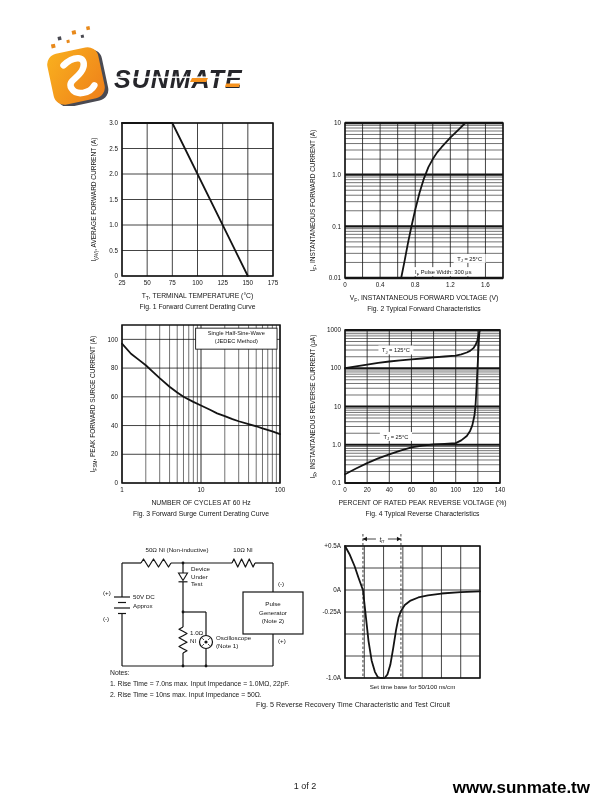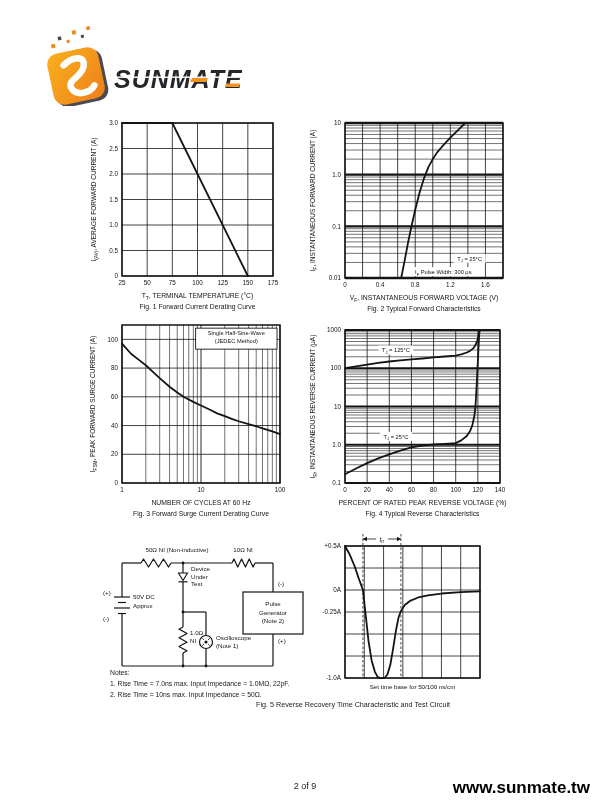--- a/index.html
+++ b/index.html
@@ -339,15 +339,15 @@
       </svg></div>
 
   <div class="abs notes" style="left:110px;top:668px;width:280px">
     <div>Notes:</div>
     <div>1. Rise Time = 7.0ns max. Input Impedance = 1.0MΩ, 22pF.</div>
     <div>2. Rise Time = 10ns max. Input Impedance = 50Ω.</div>
   </div>
 
   <div class="abs fig-caption" style="left:0;top:700px">Fig. 5  Reverse Recovery Time Characteristic and Test Circuit</div>
 
-  <div class="abs footer-page" style="left:0;top:781px">2 of 9</div>
+  <div class="abs footer-page" style="left:0;top:781px">1 of 2</div>
   <a class="abs footer-url" style="right:20px;top:778px" href="#">www.sunmate.tw</a>
 </div>
 
 </body></html>

